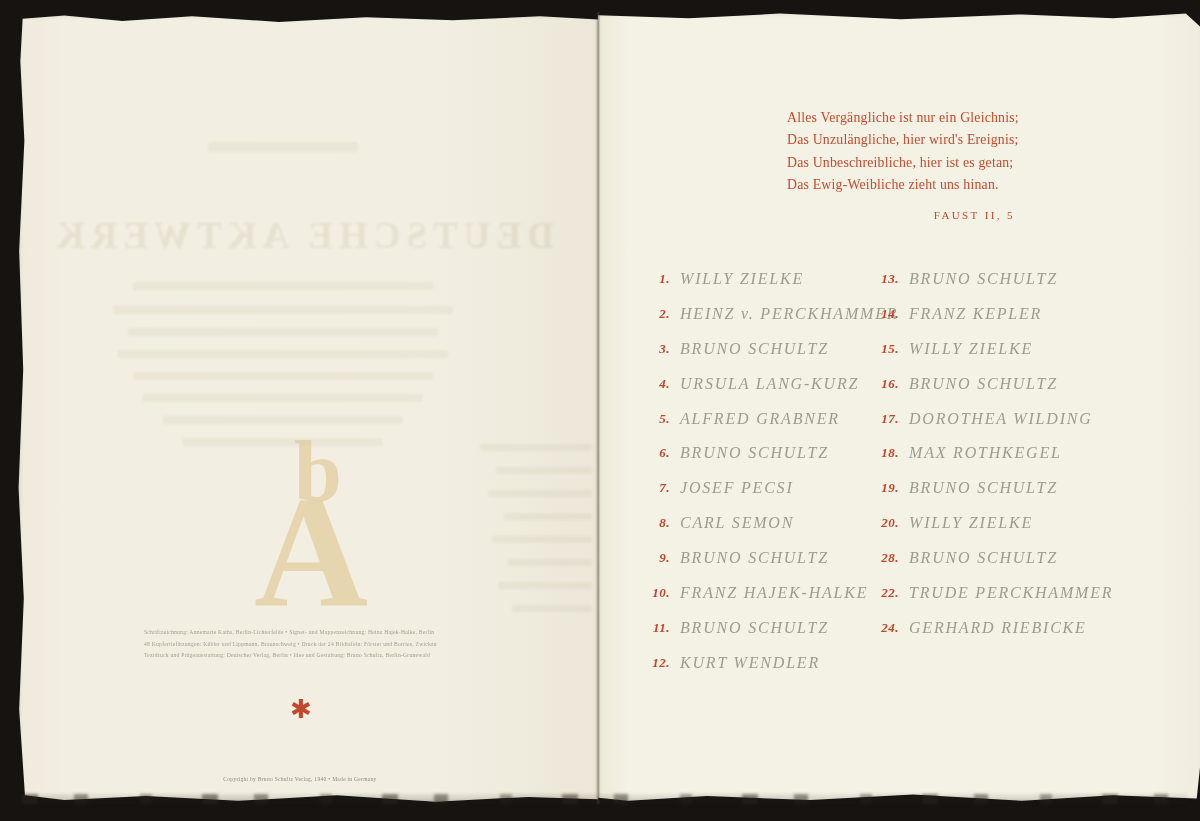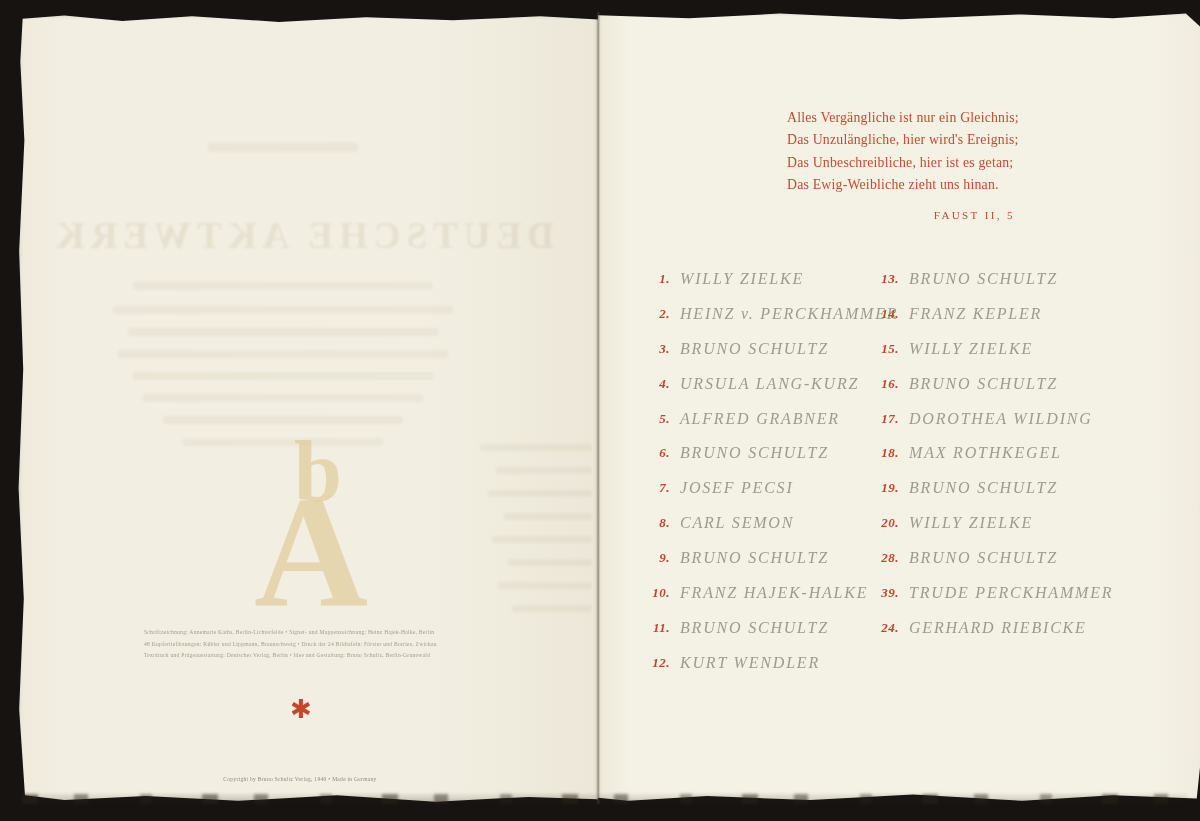--- a/index.html
+++ b/index.html
@@ -240,21 +240,21 @@
       </div>
       <div class="row">
         <span class="num">20.</span>
         <span class="name">WILLY ZIELKE</span>
       </div>
       <div class="row">
         <span class="num">28.</span>
         <span class="name">BRUNO SCHULTZ</span>
       </div>
       <div class="row">
-        <span class="num">39.</span>
+        <span class="num">22.</span>
         <span class="name">TRUDE PERCKHAMMER</span>
       </div>
       <div class="row">
         <span class="num">24.</span>
         <span class="name">GERHARD RIEBICKE</span>
       </div>
     </div>
 </div>
 
 <div class="gutter"></div>

